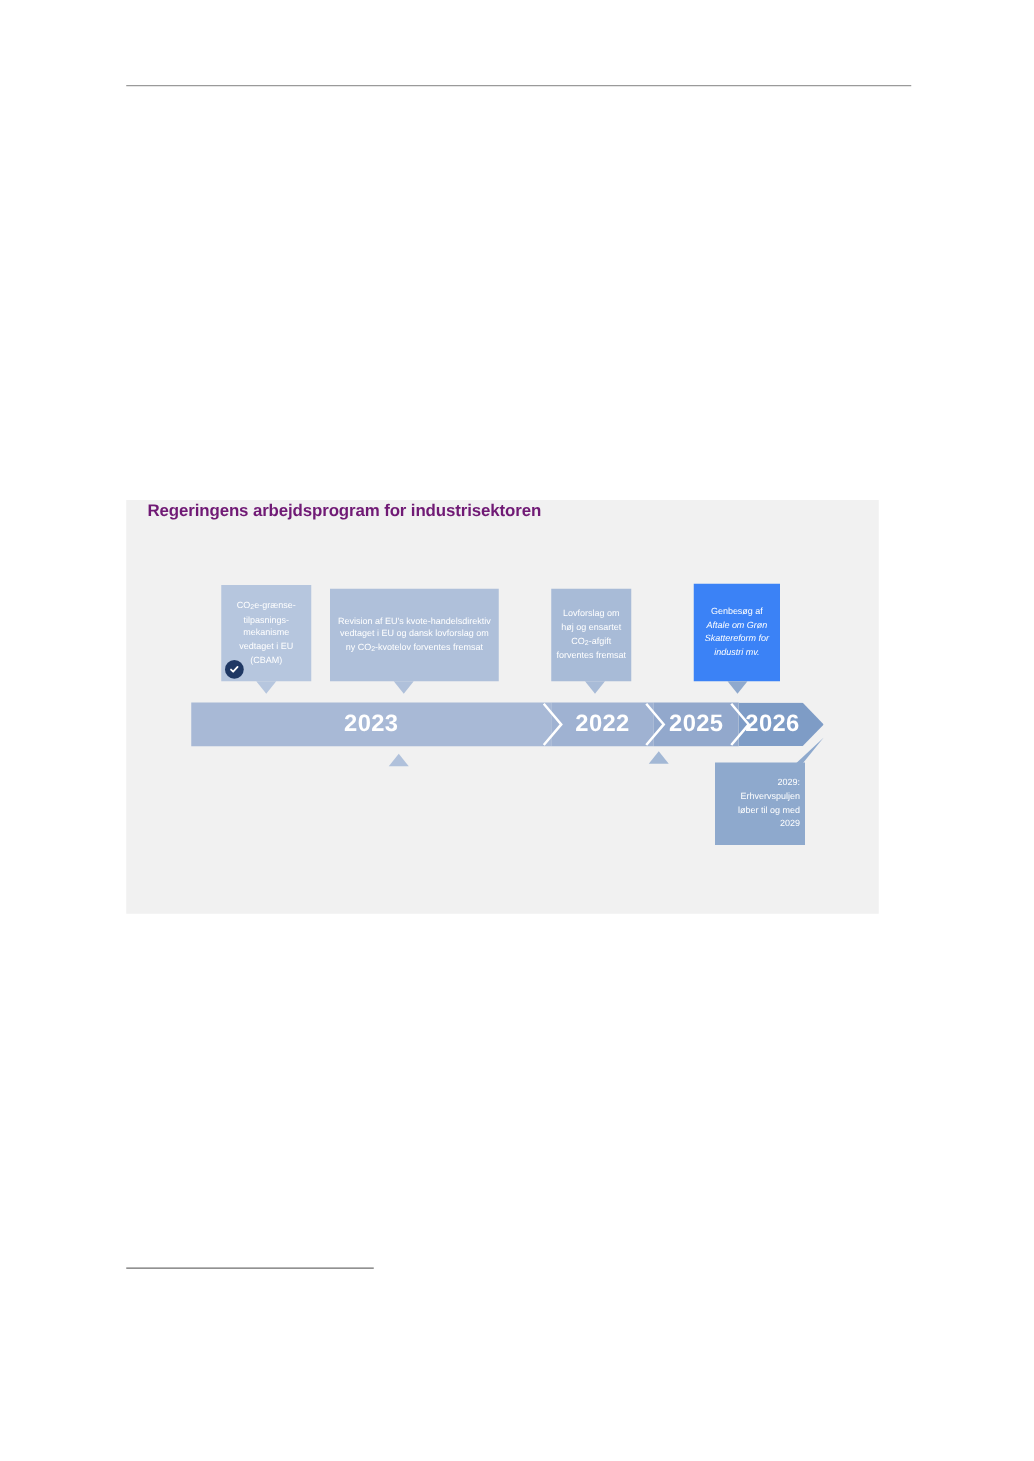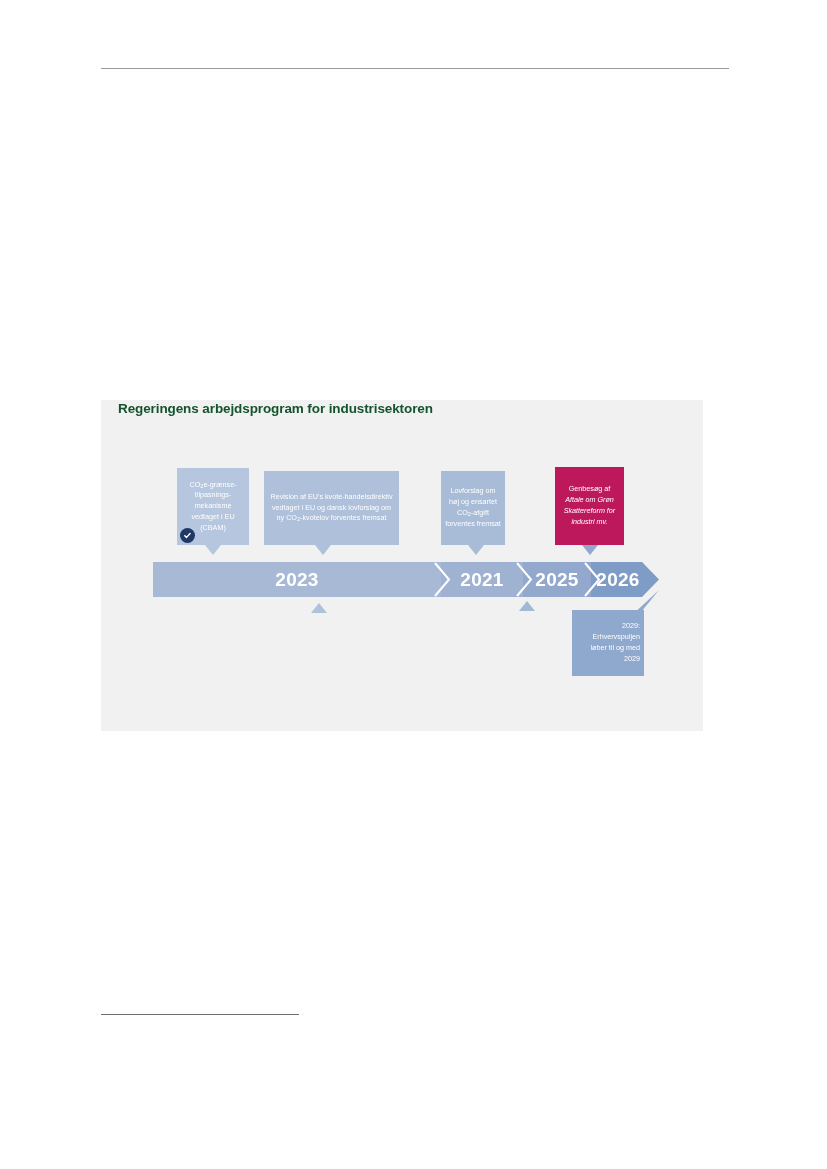--- a/index.html
+++ b/index.html
@@ -45,21 +45,21 @@
   }
   .figure-title {
     position: absolute;
     left: 17px;
     top: -9px;
     width: 560px;
     height: 28px;
     overflow: hidden;
     font-size: 13.5px;
     font-weight: bold;
-    color: #14532d;
+    color: #701a75;
     letter-spacing: -0.1px;
     white-space: nowrap;
   }
   .figure-title span {
     display: block;
     line-height: 36px;
   }
 
   
   .timeline {
@@ -174,33 +174,33 @@
     <div class="callout" style="left:163px; top:71px; width:135px; height:74px; background:#afc0da;">
       <span class="c-text">Revision af EU's kvote-handelsdirektiv vedtaget i EU og dansk lovforslag om ny CO<span class="sub">2</span>-kvotelov forventes fremsat</span>
     </div>
     <div class="tail tail-down" style="left:214px; top:145px; border-top:10px solid #afc0da;"></div>
 
     <div class="callout" style="left:340px; top:71px; width:64px; height:74px; background:#a8bbd7;">
       <span class="c-text">Lovforslag om høj og ensartet CO<span class="sub">2</span>-afgift forventes fremsat</span>
     </div>
     <div class="tail tail-down" style="left:367px; top:145px; border-top:10px solid #a8bbd7;"></div>
 
-    <div class="callout" style="left:454px; top:67px; width:69px; height:78px; background:#be185d;">
+    <div class="callout" style="left:454px; top:67px; width:69px; height:78px; background:#3b82f6;">
       <span class="c-text">Genbesøg af <em>Aftale om Grøn Skattereform for industri mv.</em></span>
     </div>
     <div class="tail tail-down" style="left:481px; top:145px; border-top:10px solid #8fa9cd;"></div>
 
     <div class="timeline">
 
       <div class="tl-seg" style="left:0px; width:288px; background:#a8b9d6;">
         <span class="tl-label">2023</span>
       </div>
 
       <div class="tl-seg" style="left:288px; width:82px; background:#9fb2d2;">
-        <span class="tl-label">2021</span>
+        <span class="tl-label">2022</span>
       </div>
 
       <div class="tl-seg" style="left:370px; width:68px; background:#92a8cc;">
         <span class="tl-label">2025</span>
       </div>
 
       <div class="tl-seg" style="left:438px; width:68px; background:#7e9cc6; clip-path: polygon(0 0, calc(100% - 17px) 0, 100% 50%, calc(100% - 17px) 100%, 0 100%);">
         <span class="tl-label" style="margin-right:14px;">2026</span>
       </div>
 

